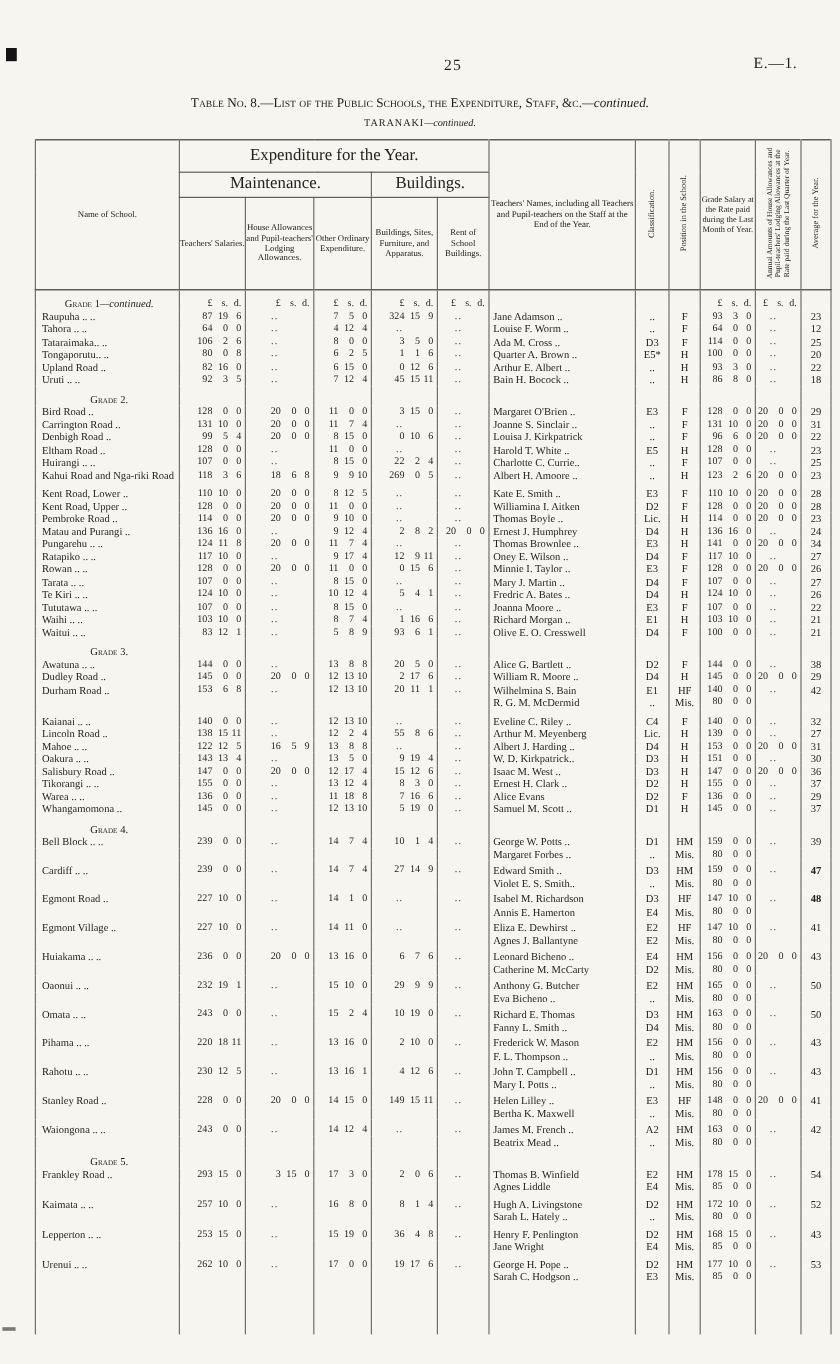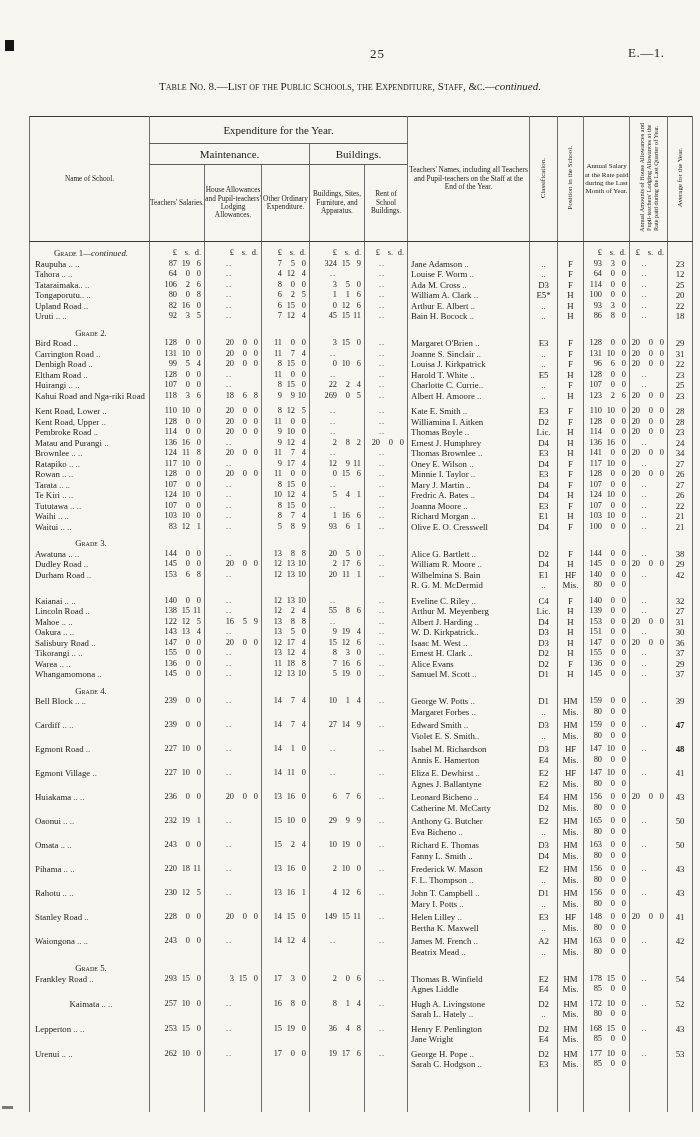--- a/index.html
+++ b/index.html
@@ -15,21 +15,21 @@
   .caps{text-transform:uppercase;letter-spacing:.8px;}
 
   table.schools{position:absolute;top:116px;left:29px;width:663px;border-collapse:collapse;
         table-layout:fixed;border-top:1.4px solid #3a3a3a;}
   th,td{border-left:1px solid #6e6e6e;padding:0;vertical-align:top;font-weight:normal;}
   th:last-child,td:last-child{border-right:1px solid #6e6e6e;}
   thead th{vertical-align:middle;text-align:center;font-size:7.3px;line-height:8.4px;color:#222;}
   tr.h1 th{height:26px;}
   tr.h2 th{height:20px;}
   tr.h3 th{height:76px;}
-  th.grp{border-bottom:1px solid #5c5c5c;font-size:11px;margin-top:25px;}
+  th.grp{border-bottom:1px solid #5c5c5c;font-size:14px;margin-top:25px;}
   thead tr.h3 th, thead th[rowspan]{border-bottom:1.2px solid #3a3a3a;}
   th.c-teachers{font-size:7.4px;}
   th.c-salary{font-size:7px;}
   .vert{display:inline-block;writing-mode:vertical-rl;transform:rotate(180deg);
         max-height:114px;font-size:7px;line-height:8.2px;white-space:normal;}
   .vert.sm{font-size:6.3px;line-height:7.2px;}
 
   tbody td{font-size:8.8px;line-height:10.5px;height:10.5px;white-space:normal;}
   td.c-name{padding-left:5px;padding-right:2px;text-indent:-0px;}
   td.lbl{text-align:center;padding-top:6px;font-size:8.8px;}
@@ -48,20 +48,21 @@
 <body>
 
 <div class="page">
   <div class="scan-mark" style="left:5px;top:40px;width:9px;height:11px;"></div>
   <div class="scan-mark" style="left:2px;top:1106px;width:11px;height:3px;opacity:.55;"></div>
 
   <div class="pageno">25</div>
   <div class="doccode">E.—1.</div>
 
   <div class="title"><span class="sc">Table No. 8.—List of the Public Schools, the Expenditure, Staff, &amp;c.</span><span class="it">—continued.</span></div>
+  <div class="subtitle"><span class="caps">Taranaki</span><span class="it">—continued.</span></div>
 
   <table class="schools">
     <colgroup>
       <col style="width:120px">
         <col style="width:55px">
         <col style="width:57px">
         <col style="width:48px">
       <col style="width:55px">
         <col style="width:43px">
         <col style="width:122px">
@@ -71,21 +72,21 @@
         <col style="width:38px">
         <col style="width:25px">
     </colgroup>
     <thead>
       <tr class="h1">
         <th rowspan="3" class="c-name">Name of School.</th>
         <th colspan="5" class="grp">Expenditure for the Year.</th>
         <th rowspan="3" class="c-teachers">Teachers' Names, including all Teachers and Pupil-teachers on the Staff at the End of the Year.</th>
         <th rowspan="3"><span class="vert">Classification.</span></th>
         <th rowspan="3"><span class="vert">Position in the School.</span></th>
-        <th rowspan="3" class="c-salary">Annual Salary at the Rate paid during the Last Month of Year.</th>
+        <th rowspan="3" class="c-salary">Grade Salary at the Rate paid during the Last Month of Year.</th>
         <th rowspan="3"><span class="vert sm">Annual Amounts of House Allowances and Pupil-teachers' Lodging Allowances at the Rate paid during the Last Quarter of Year.</span></th>
         <th rowspan="3"><span class="vert">Average for the Year.</span></th>
       </tr>
       <tr class="h2">
         <th colspan="3" class="grp">Maintenance.</th>
         <th colspan="2" class="grp">Buildings.</th>
       </tr>
       <tr class="h3">
         <th>Teachers' Salaries.</th>
         <th>House Allowances and Pupil-teachers' Lodging Allowances.</th>
@@ -301,21 +302,21 @@
           <td class="money">
             <span class="m3">
               <span class="mp">1</span>
               <span class="ms">1</span>
               <span class="md">6</span>
             </span>
           </td>
           <td class="money">
             <span class="nil">..</span>
           </td>
-          <td class="c-teacher">William A. Clark ..</td>
+          <td class="c-teacher">Quarter A. Brown ..</td>
           <td class="c-cls">E5*</td>
           <td class="c-pos">H</td>
           <td class="money">
             <span class="m3">
               <span class="mp">100</span>
               <span class="ms">0</span>
               <span class="md">0</span>
             </span>
           </td>
           <td class="money">
@@ -899,21 +900,21 @@
               <span class="ms">16</span>
               <span class="md">0</span>
             </span>
           </td>
           <td class="money">
             <span class="nil">..</span>
           </td>
           <td class="c-avg">24</td>
         </tr>
         <tr>
-          <td class="c-name">Brownlee .. ..</td>
+          <td class="c-name">Pungarehu .. ..</td>
           <td class="money">
             <span class="m3">
               <span class="mp">124</span>
               <span class="ms">11</span>
               <span class="md">8</span>
             </span>
           </td>
           <td class="money">
             <span class="m3">
               <span class="mp">20</span>
@@ -2593,21 +2594,21 @@
             <span class="m3">
               <span class="mp">85</span>
               <span class="ms">0</span>
               <span class="md">0</span>
             </span>
           </td>
           <td class="money"></td>
           <td class="c-avg"></td>
         </tr>
         <tr>
-          <td class="c-name" style="padding-top: 4px; text-align: center;">Kaimata .. ..</td>
+          <td class="c-name" style="padding-top: 4px;">Kaimata .. ..</td>
           <td class="money" style="padding-top: 4px;">
             <span class="m3">
               <span class="mp">257</span>
               <span class="ms">10</span>
               <span class="md">0</span>
             </span>
           </td>
           <td class="money" style="padding-top: 4px;">
             <span class="nil">..</span>
           </td>

